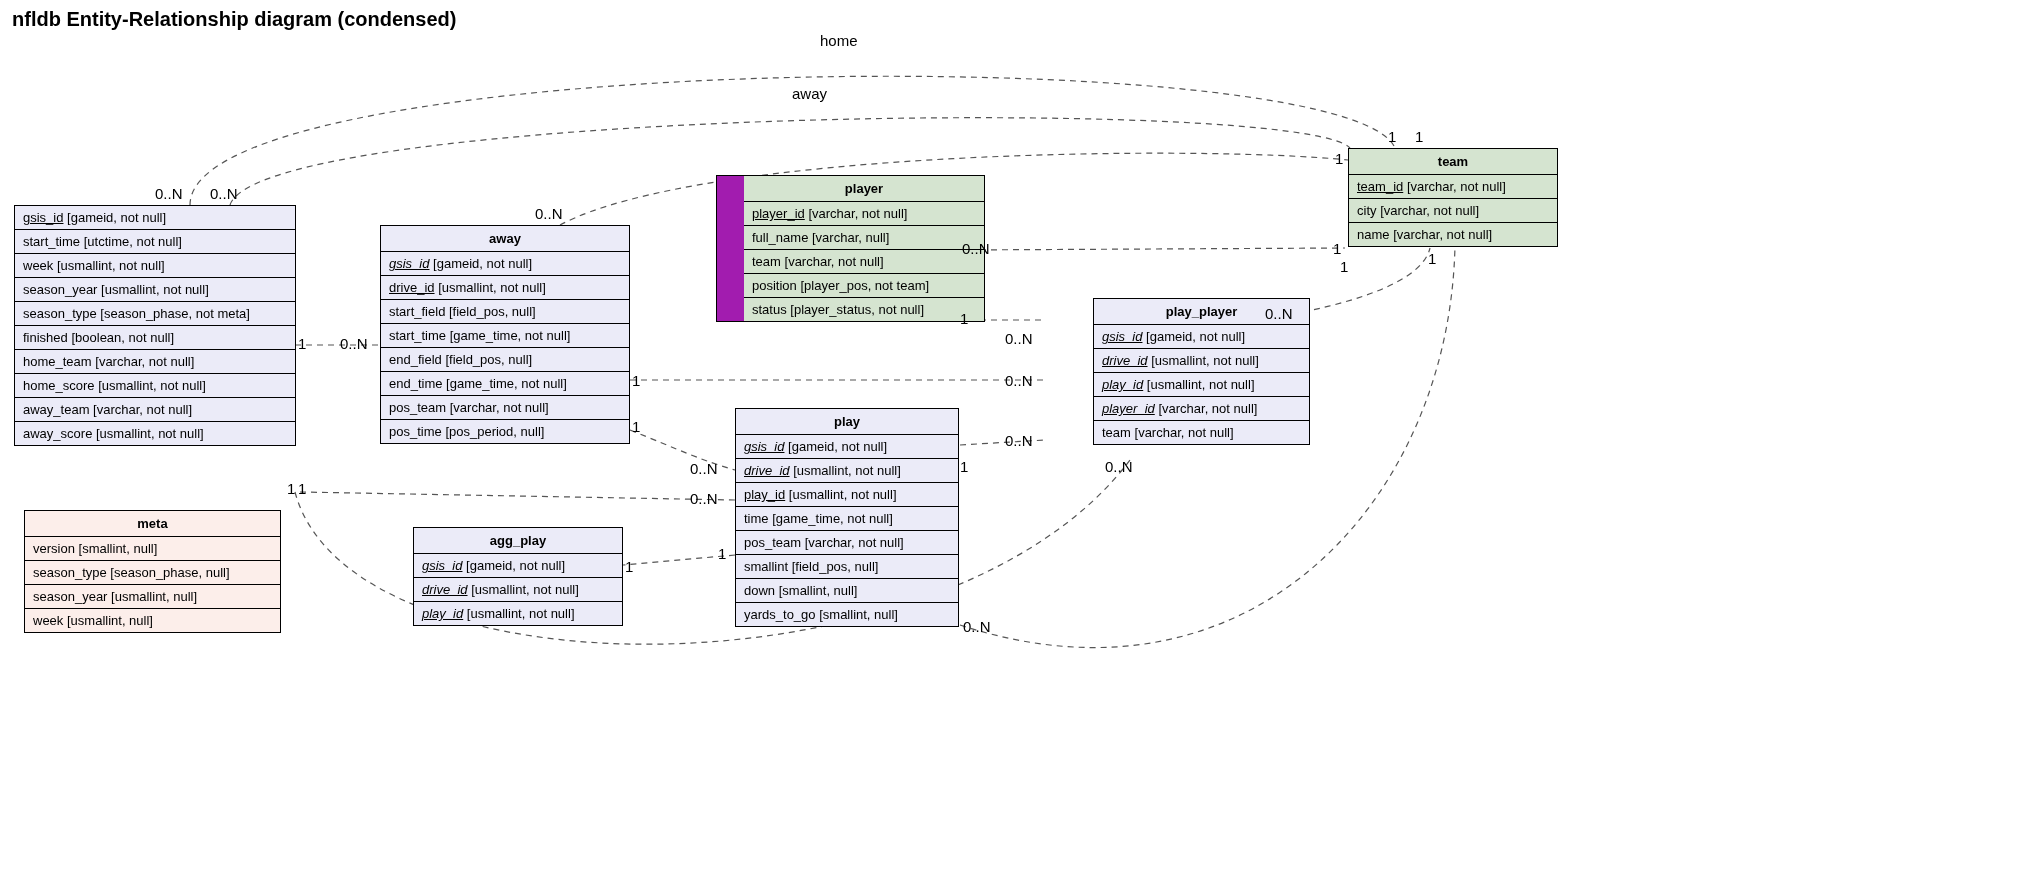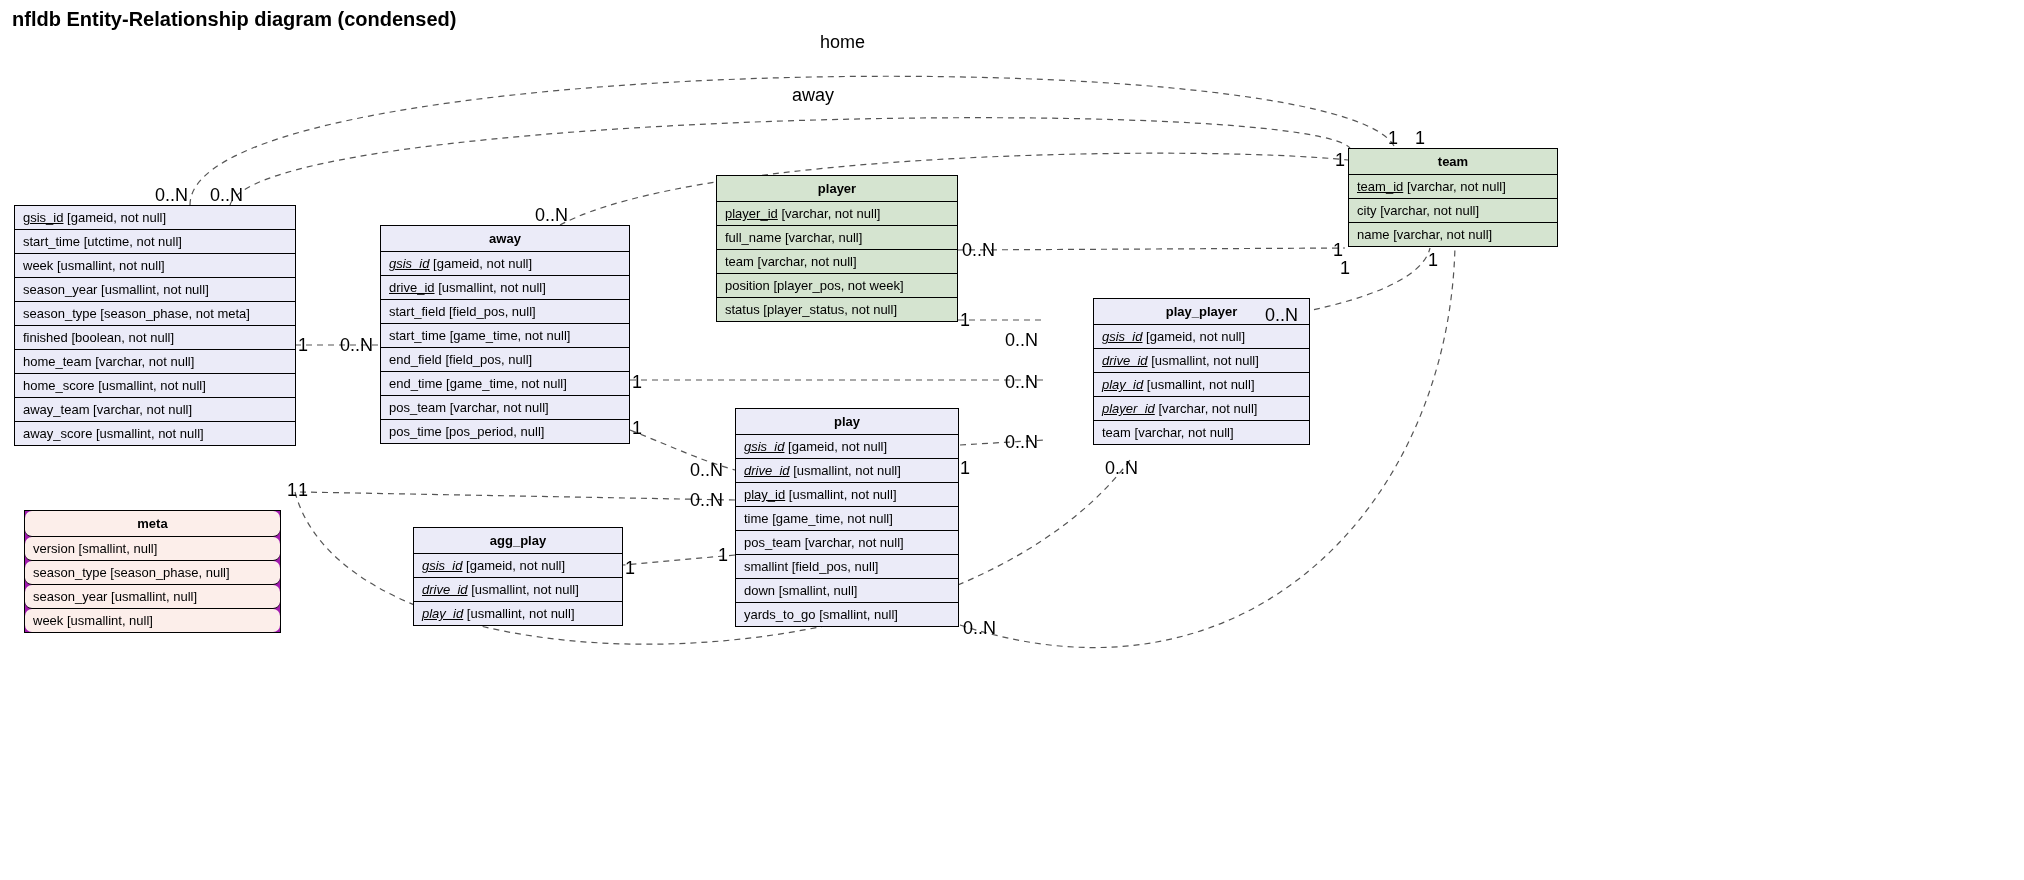--- a/index.html
+++ b/index.html
@@ -31,30 +31,30 @@
   .entity .row {
     padding: 4px 8px;
     border-bottom: 1px solid #000;
     white-space: nowrap;
   }
   .entity .row:last-child { border-bottom: none; }
   .pk { text-decoration: underline; }
   .fk { font-style: italic; text-decoration: underline;}
   .theme-blue .hdr, .theme-blue .row { background: #ebebf8; }
   .theme-green .hdr, .theme-green .row { background: #d5e4d0; }
-  .theme-pink .hdr, .theme-pink .row { background: #fceeea; border-radius: 7px; }
+  .theme-pink .hdr, .theme-pink .row { background: #fceeea; }
   svg.edges {
     position: absolute;
     left: 0; top: 0;
     width: 2024px; height: 880px;
     pointer-events: none;
   }
   .card {
     position: absolute;
-    font-size: 18px;
+    font-size: 15px;
     background: transparent;
   }
 </style>
 </head>
 <body>
 
 <div class="title">nfldb Entity-Relationship diagram (condensed)</div>
 
 <svg class="edges">
   <g stroke="#555" stroke-width="1.2" stroke-dasharray="6,5" fill="none">
@@ -122,26 +122,26 @@
   <div class="row"><span>pos_time</span> <span>[pos_period, null]</span></div>
 </div>
 
 <div class="entity theme-blue" style="left:413px; top:527px; width:208px;">
   <div class="hdr">agg_play</div>
   <div class="row"><span class="fk">gsis_id</span> <span>[gameid, not null]</span></div>
   <div class="row"><span class="fk">drive_id</span> <span>[usmallint, not null]</span></div>
   <div class="row"><span class="fk">play_id</span> <span>[usmallint, not null]</span></div>
 </div>
 
-<div class="entity theme-green" style="left:716px; top:175px; width:240px;">
+<div class="entity theme-green" style="left:716px; top:175px; width:240px;padding-left:27px;">
   <div class="hdr">player</div>
   <div class="row"><span class="pk">player_id</span> <span>[varchar, not null]</span></div>
   <div class="row"><span>full_name</span> <span>[varchar, null]</span></div>
   <div class="row"><span>team</span> <span>[varchar, not null]</span></div>
-  <div class="row"><span>position</span> <span>[player_pos, not week]</span></div>
+  <div class="row"><span>position</span> <span>[player_pos, not team]</span></div>
   <div class="row"><span>status</span> <span>[player_status, not null]</span></div>
 </div>
 
 <div class="entity theme-blue" style="left:735px; top:408px; width:222px;">
   <div class="hdr">play</div>
   <div class="row"><span class="fk">gsis_id</span> <span>[gameid, not null]</span></div>
   <div class="row"><span class="fk">drive_id</span> <span>[usmallint, not null]</span></div>
   <div class="row"><span class="pk">play_id</span> <span>[usmallint, not null]</span></div>
   <div class="row"><span>time</span> <span>[game_time, not null]</span></div>
   <div class="row"><span>pos_team</span> <span>[varchar, not null]</span></div>

